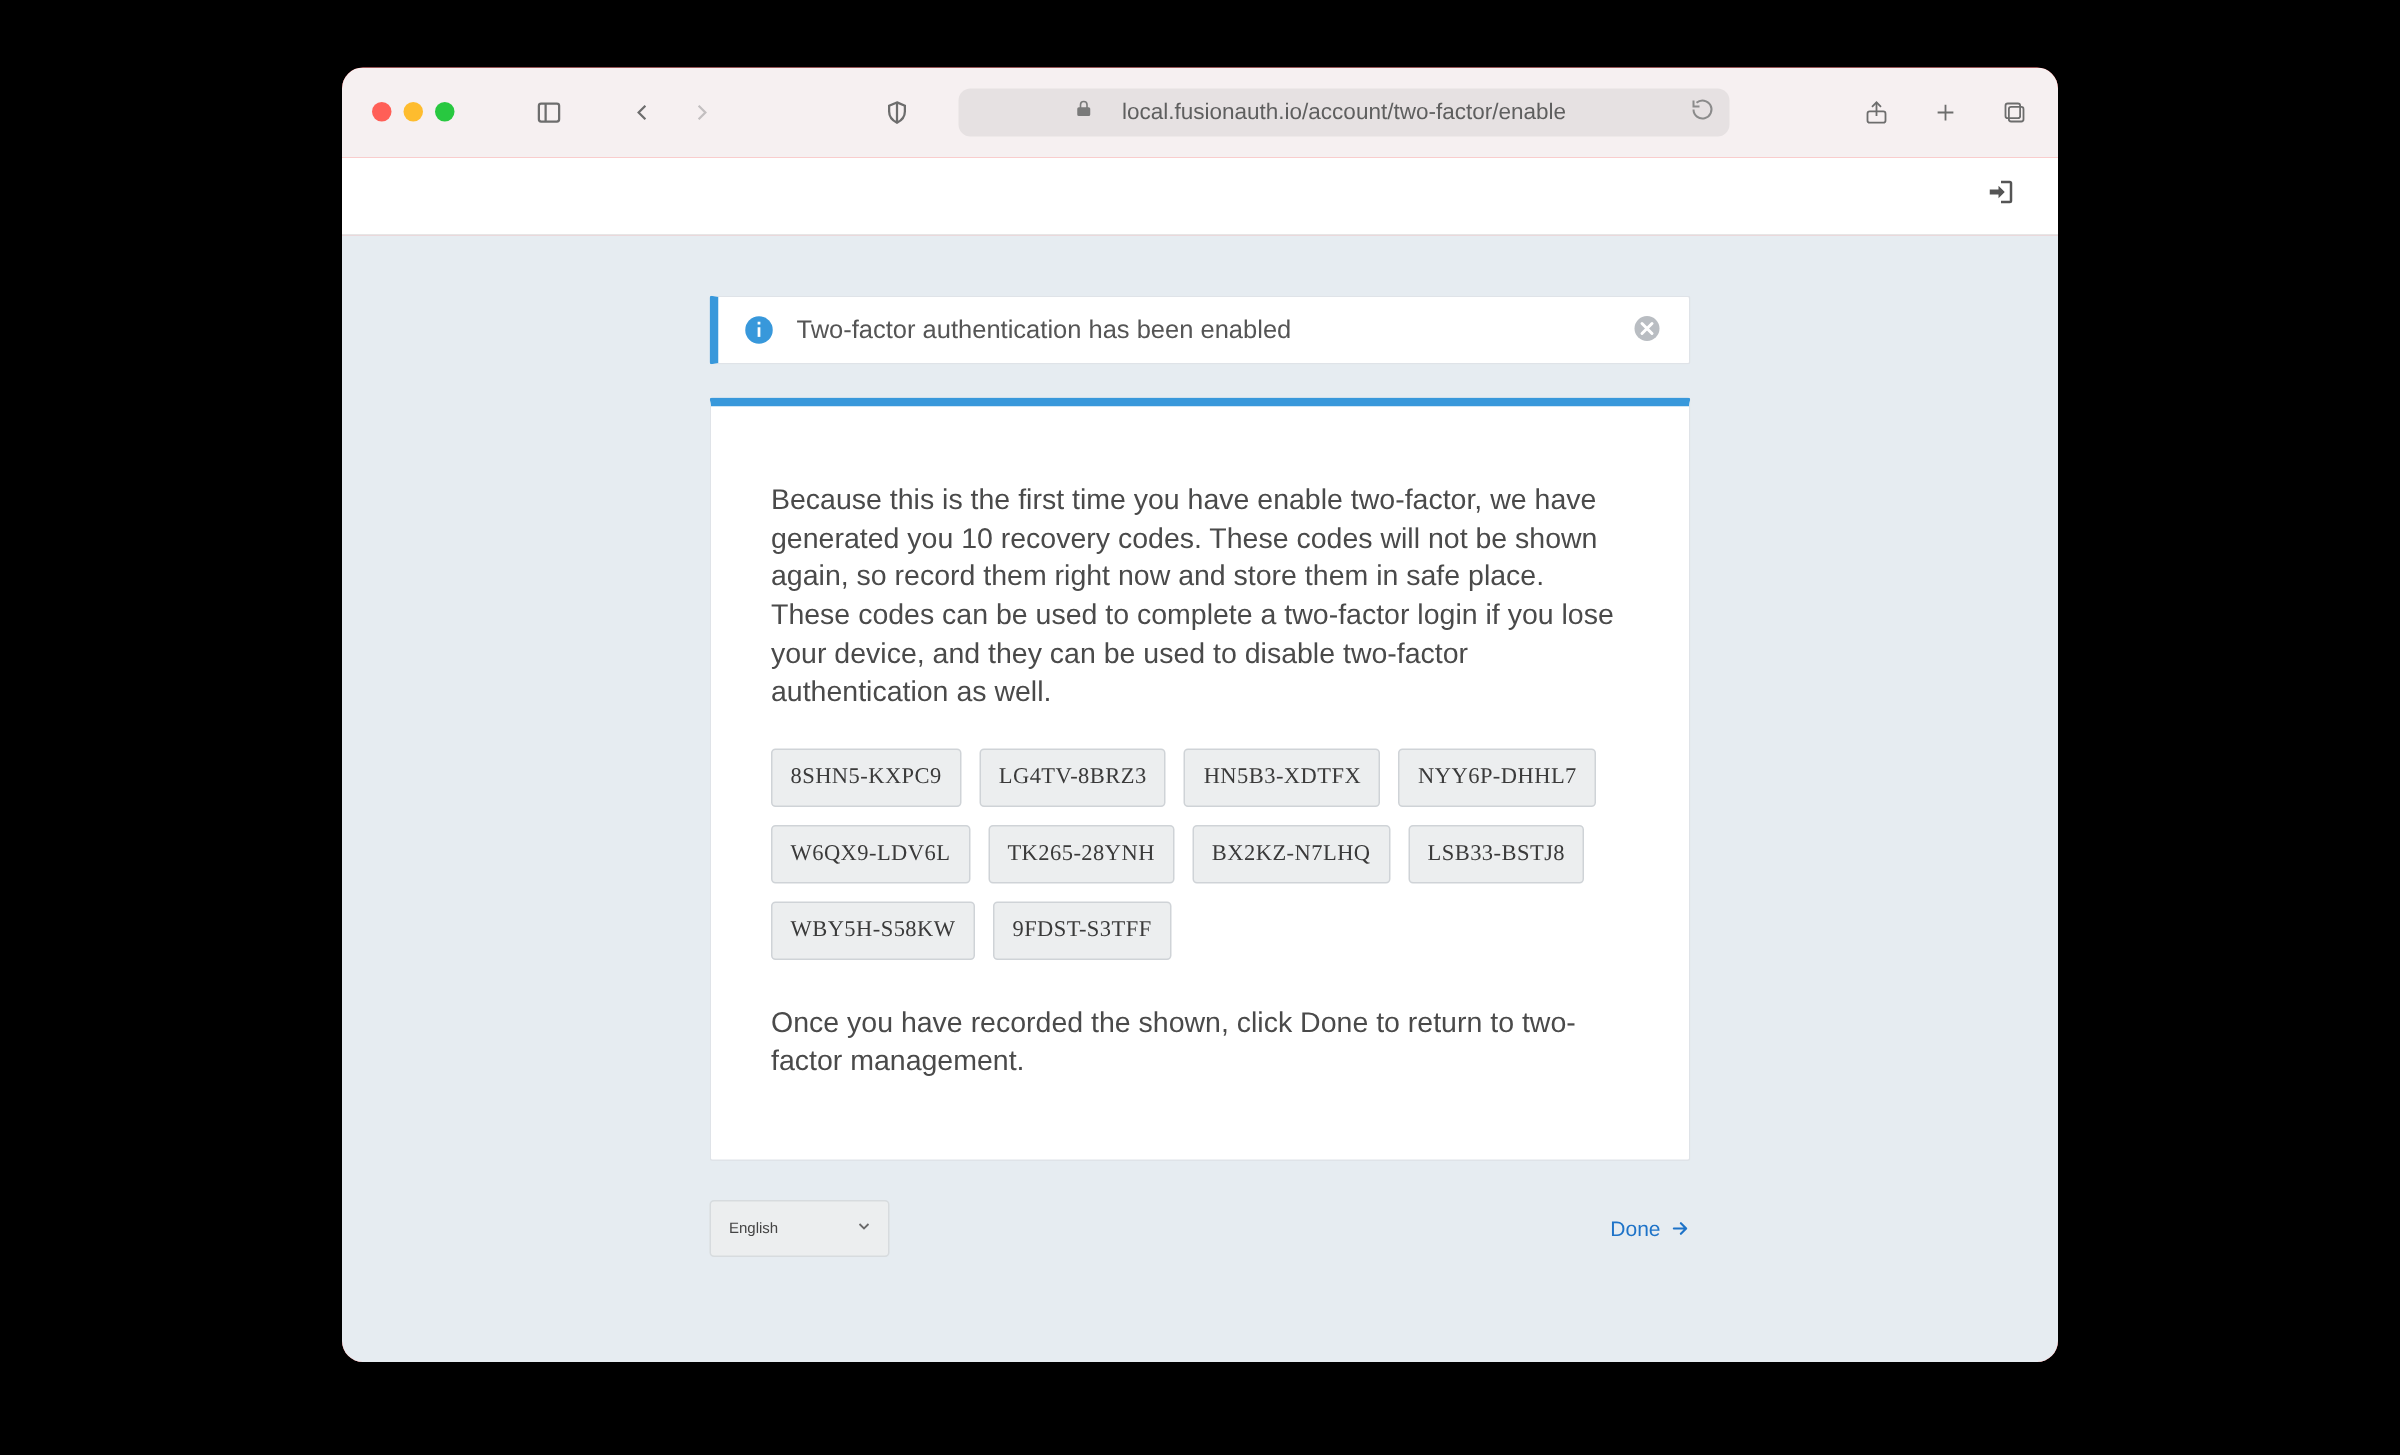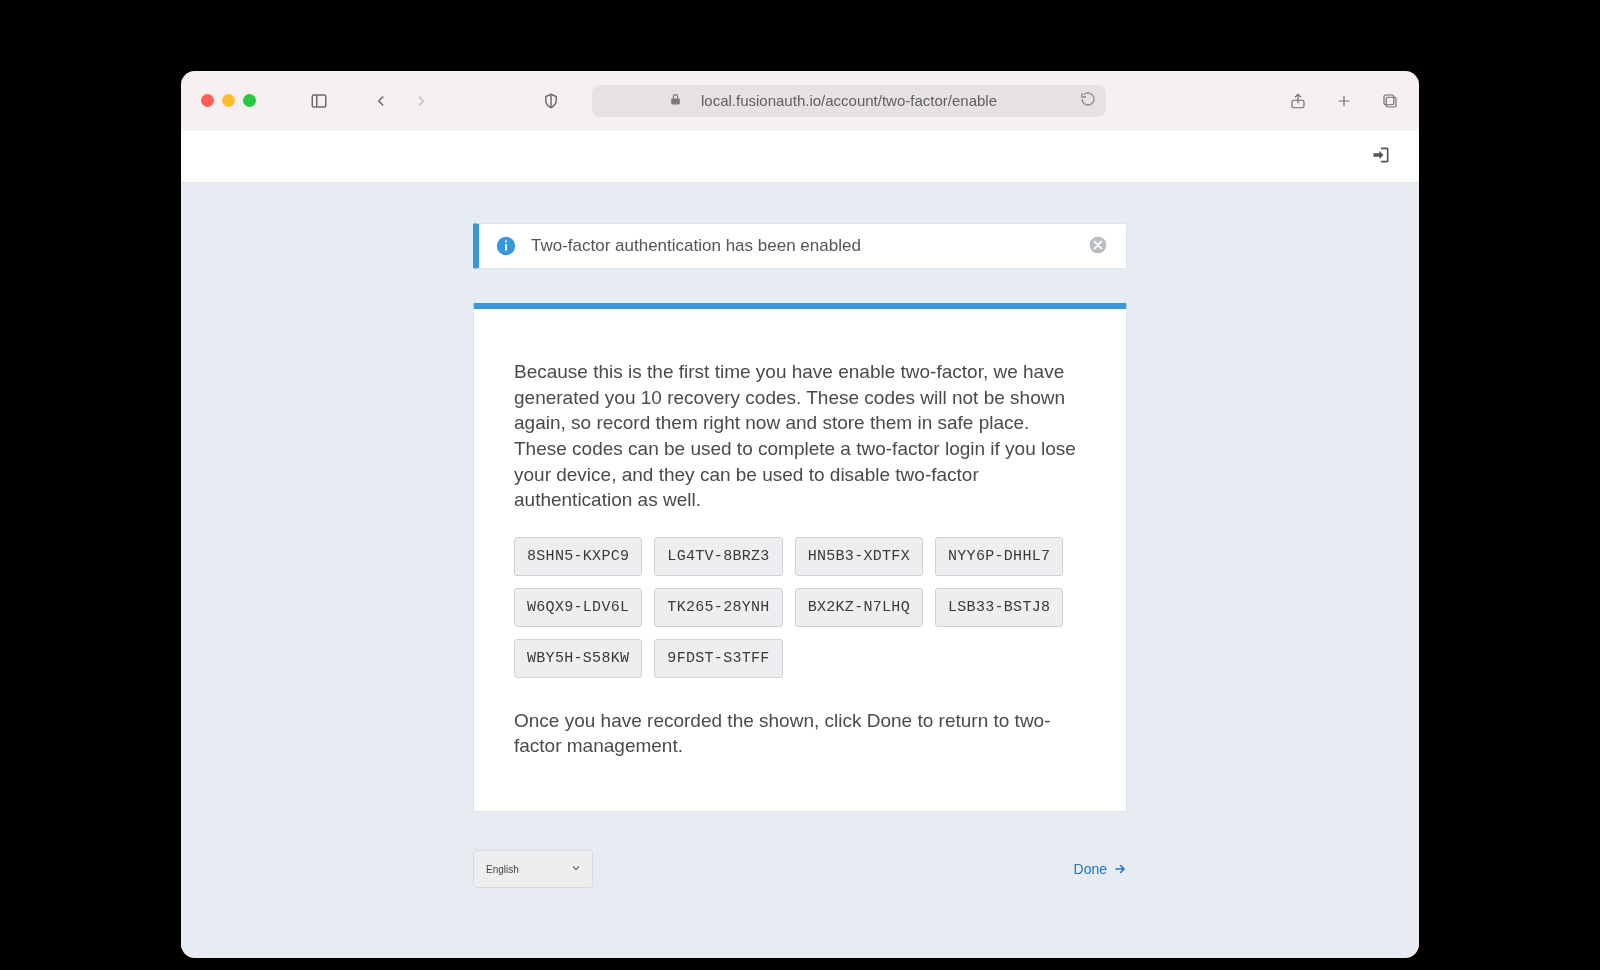--- a/index.html
+++ b/index.html
@@ -5,22 +5,22 @@
   * { box-sizing: border-box; margin: 0; padding: 0; }
   html, body { width: 100%; height: 100%; }
   body {
     background: #000;
     font-family: -apple-system, BlinkMacSystemFont, "Segoe UI", Helvetica, Arial, sans-serif;
     display: flex;
     align-items: flex-start;
     justify-content: center;
   }
   .window {
-    width: 1238px;
-    margin-top: 71px;
+    width: 1144px;
+    margin-top: 45px;
     background: #ef4444;
     border-radius: 14px;
     overflow: hidden;
     box-shadow: 0 0 0 1px rgba(0,0,0,.05);
   }
   
   .titlebar {
     height: 60px;
     background: #f6f0f1;
     display: flex;
@@ -74,21 +74,20 @@
   .app .logout-icon { color:#555; }
   .app .logout-icon svg { width:20px; height:20px; fill:currentColor; }
 
   .content-area {
     background:#e6ecf1;
     min-height: 720px;
     padding: 40px 0 70px;
     display:flex;
     flex-direction:column;
     align-items:center;
-    gap:12px;
   }
 
   .notice {
     width: 654px;
     background:#fff;
     border:1px solid #dfe3e8;
     border-left:6px solid #3898db;
     border-radius:2px;
     display:flex;
     align-items:center;
@@ -123,21 +122,21 @@
     line-height:1.35;
     margin-bottom: 20px;
   }
   .codes {
     display:flex;
     flex-wrap:wrap;
     gap:12px;
     margin: 24px 0 30px;
   }
   .code {
-    font-family: Liberation Mono, monospace;
+    font-family: Liberation Serif, serif;
     font-size:15px;
     letter-spacing:.02em;
     color:#3a3a3a;
     background:#eceeef;
     border:1px solid #cfd3d7;
     border-radius:3px;
     padding: 10px 12px;
     white-space:nowrap;
   }
   .panel p.footer-text { margin-bottom:0; margin-top: 14px;}

